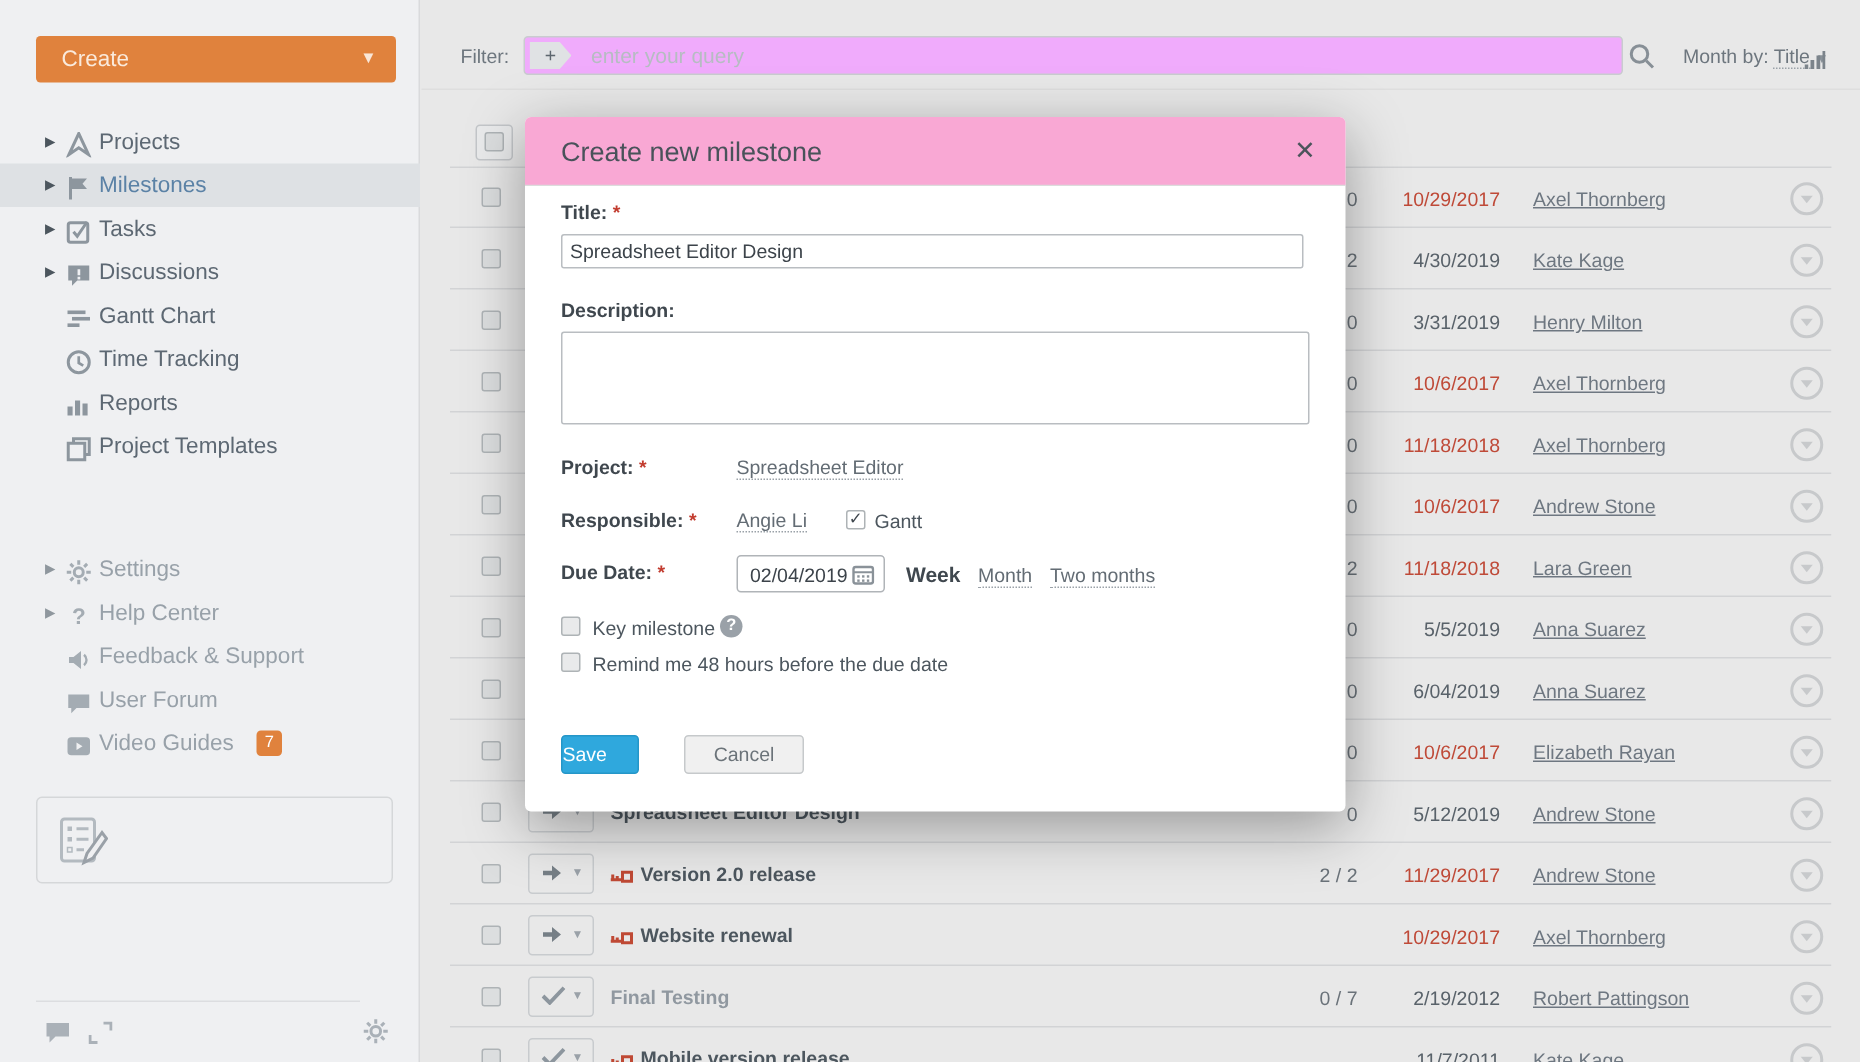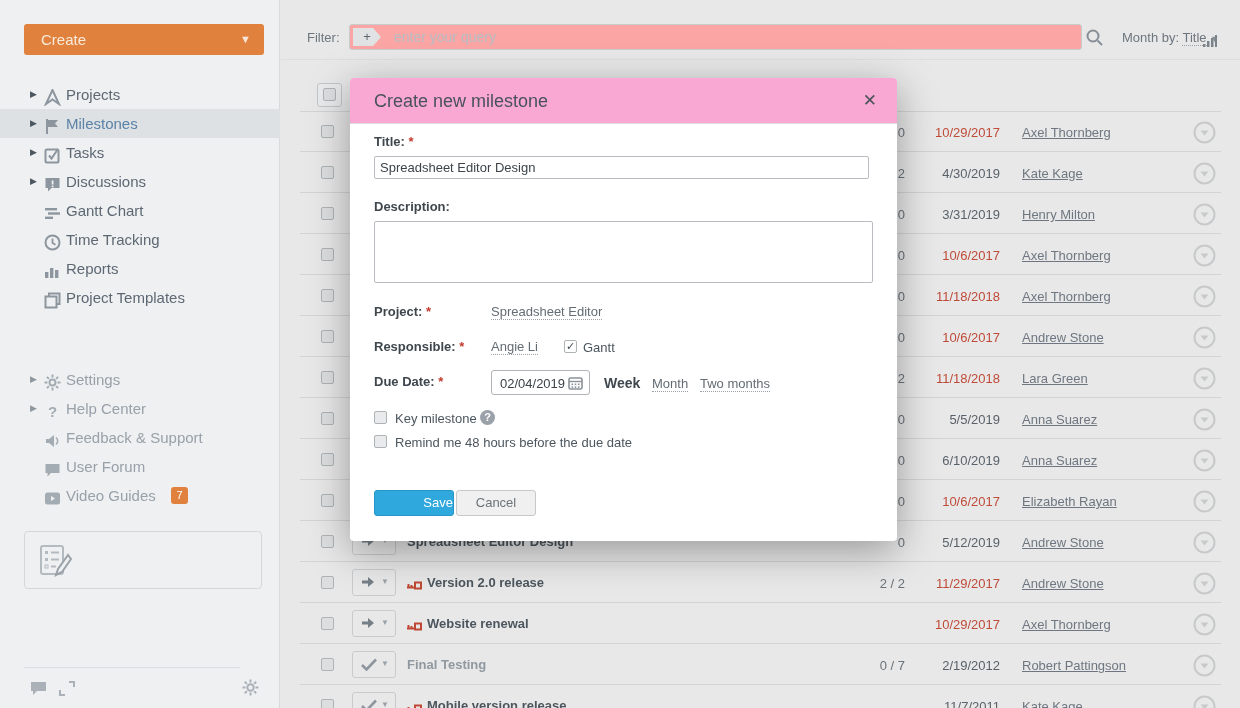--- a/index.html
+++ b/index.html
@@ -23,21 +23,21 @@
   .nav-badge { display:inline-block; position:absolute; left:171px; top:6px; min-width:17px; height:17px; background:#e0823d; border-radius:3px; color:#fff; font-size:11px; line-height:17px; text-align:center; padding:0 4px; }
   .promo-box { position:absolute; left:24px; top:531px; width:238px; height:58px; border:1px solid #d5d7d9; border-radius:4px; cursor:pointer; }
   .promo-box .promo-icon { position:absolute; left:13px; top:11px; }
   .promo-box .promo-label { position:absolute; left:56px; top:0; height:56px; display:flex; align-items:center; font-weight:bold; font-size:12.5px; color:#8d969c; white-space:nowrap; }
   .side-divider { position:absolute; left:24px; top:667px; width:216px; height:1px; background:#dcdde0; }
   .side-foot-icon { position:absolute; cursor:pointer; }
 
   
   .filterbar { position:absolute; left:281px; top:0; width:959px; height:60px; border-bottom:1px solid #dedede; }
   .filter-label { position:absolute; left:307px; top:30px; font-size:13px; color:#6d767e; }
-  .filter-input { position:absolute; left:349px; top:24px; width:733px; height:26px; background:#fca5a5; border:1px solid #c9cccf; border-radius:3px; font-size:14px; color:#4c565e; padding-left:44px; font-family:"Liberation Sans",sans-serif; }
+  .filter-input { position:absolute; left:349px; top:24px; width:733px; height:26px; background:#f0abfc; border:1px solid #c9cccf; border-radius:3px; font-size:14px; color:#4c565e; padding-left:44px; font-family:"Liberation Sans",sans-serif; }
   .filter-input::placeholder { color:#b6bcc2; }
   .plus-tag { position:absolute; left:353px; top:28px; width:28px; height:18px; background:#e0e2e4; clip-path:polygon(0 0,72% 0,100% 50%,72% 100%,0 100%); color:#5d666e; font-size:13px; text-align:center; line-height:17px; cursor:pointer; }
   .search-btn { position:absolute; left:1086px; top:29px; cursor:pointer; }
   .sortby { position:absolute; left:1122px; top:30px; font-size:13px; color:#6d767e; }
   .sort-link { border-bottom:1px dotted #9aa1a8; cursor:pointer; }
   .sort-caret { font-size:9px; color:#8a9299; cursor:pointer; }
   .sort-bars { position:absolute; left:1203px; top:33px; cursor:pointer; }
 
   
   .selectall-box { position:absolute; left:317px; top:83px; width:25px; height:24px; border:1px solid #c3c6c9; border-radius:3px; background:#e9eaeb; cursor:pointer; }
@@ -69,21 +69,21 @@
   .txt-input { position:absolute; border:1px solid #b9bdc1; border-radius:2px; font-size:13px; color:#3c434a; padding:0 5px; font-family:"Liberation Sans",sans-serif; }
   .dotted-link { font-size:13px; color:#636c74; border-bottom:1px dotted #9aa1a8; cursor:pointer; position:absolute; }
   .range-bold { position:absolute; font-size:14px; font-weight:bold; color:#3f474e; }
   .datebox { position:absolute; left:141px; top:292px; width:99px; height:25px; border:1px solid #b0b4b8; border-radius:3px; background:#fff; cursor:pointer; }
   .datebox .dval { position:absolute; left:8px; top:5px; font-size:13px; color:#3c434a; }
   .datebox .cal { position:absolute; right:6px; top:5px; }
   .m-cb { position:absolute; width:13px; height:13px; border:1px solid #aeb3b6; background:#e9eaeb; border-radius:2px; cursor:pointer; }
   .m-cb.checked { background:#fff; font-size:11px; line-height:11px; text-align:center; color:#3f474e; }
   .m-cblabel { position:absolute; font-size:13px; color:#4c565e; }
   .help-badge { position:absolute; width:15px; height:15px; border-radius:50%; background:#9aa1a8; color:#fff; font-size:11px; font-weight:bold; text-align:center; line-height:15px; cursor:pointer; }
-  .btn-save { position:absolute; left:24px; top:412px; width:80px; height:26px; background:#2fa8dd; border:1px solid #2596c8; border-radius:3px; color:#fff; font-size:13px; text-align:right; line-height:24px; cursor:pointer; }
+  .btn-save { position:absolute; left:24px; top:412px; width:52px; height:26px; background:#2fa8dd; border:1px solid #2596c8; border-radius:3px; color:#fff; font-size:13px; text-align:left; line-height:24px; cursor:pointer; }
   .btn-cancel { position:absolute; left:106px; top:412px; width:80px; height:26px; background:#f0f0f0; border:1px solid #c6c9cb; border-radius:3px; color:#6b7379; font-size:13px; text-align:center; line-height:24px; cursor:pointer; }
 </style>
 </head>
 <body>
 
 <aside class="sidebar">
   <div class="create-btn">
     <span>Create</span>
     <span class="caret">▼</span>
   </div>
@@ -387,21 +387,21 @@
     </div>
     <div class="trow" style="top: 328px;">
       <span class="cb"></span>
       <span class="row-btn">
         <span class="glyph"><svg width="15" height="14" viewBox="0 0 15 14">
             <path d="M1 5.5 h6 v-3.5 l6 5 -6 5 v-3.5 h-6 z" fill="#767f86"></path>
           </svg></span>
         <span class="bcaret">▼</span>
       </span>
       <span class="row-count">0</span>
-      <span class="row-date">6/10/2019</span>
+      <span class="row-date">6/04/2019</span>
       <span class="row-name">Anna Suarez</span>
       <span class="row-menu"><svg width="23" height="23" viewBox="0 0 23 23">
           <circle cx="11.5" cy="11.5" r="10" fill="none" stroke="#c7c9cb" stroke-width="2"></circle>
           <path d="M7.5 9.5 h8 l-4 5 z" fill="#c7c9cb"></path>
         </svg></span>
     </div>
     <div class="trow" style="top: 369px;">
       <span class="cb"></span>
       <span class="row-btn">
         <span class="glyph"><svg width="15" height="14" viewBox="0 0 15 14">

